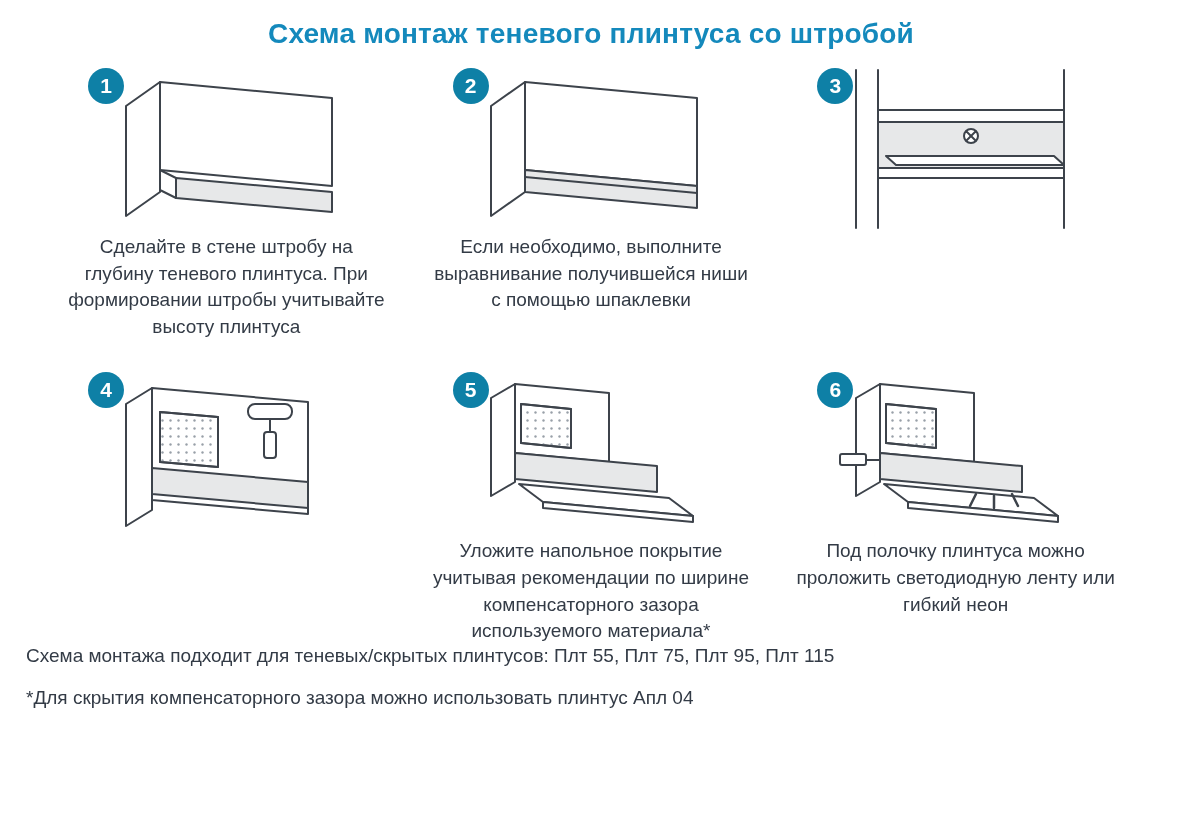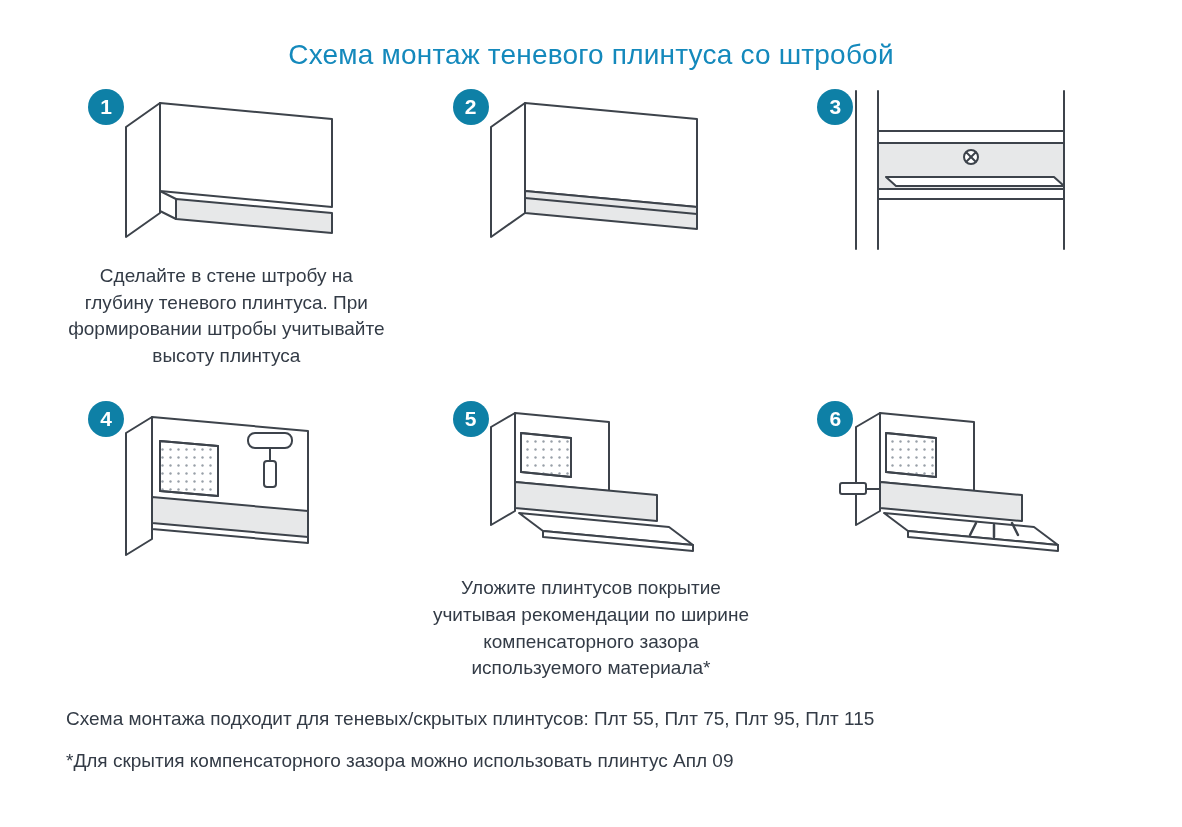--- a/index.html
+++ b/index.html
@@ -9,39 +9,39 @@
     --gray:#e7e8e9;
     --text:#333b46;
   }
   *{box-sizing:border-box;margin:0;padding:0}
   html,body{background:#fff}
   body{
     width:1182px;height:827px;overflow:hidden;
     font-family:"Liberation Sans",sans-serif;
   }
   .title{
-    padding-top:39px;text-align:center;
-    font-size:28px;font-weight:normal;color:var(--title);letter-spacing:.2px;
+    padding-top:18px;text-align:center;
+    font-size:28px;font-weight:bold;color:var(--title);letter-spacing:.2px;
   }
   .grid{
     display:grid;grid-template-columns:repeat(3,1fr);
     padding:0 44px;margin-top:16px;row-gap:30px;
   }
   .step{position:relative;display:flex;flex-direction:column;align-items:center}
   .badge{
     position:absolute;left:44px;top:2px;width:36px;height:36px;border-radius:50%;
     background:var(--badge);color:#fff;font-size:21px;font-weight:bold;
     display:flex;align-items:center;justify-content:center;
   }
   .illu{width:260px;height:165px;display:block}
   .caption{
-    margin-top:11px;max-width:322px;text-align:center;
+    margin-top:3px;max-width:322px;text-align:center;
     font-size:19px;line-height:1.4;color:var(--text);
   }
-  .footnotes{padding:0 66px;margin-top:26px}
+  .footnotes{padding:0 26px;}
   .footnote{font-size:19px;color:var(--text);margin-bottom:20px}
   svg .ln{stroke:var(--line);stroke-width:2;stroke-linejoin:round;stroke-linecap:round}
 </style>
 </head>
 <body>
 
 <div>
 
   <h1 class="title">Схема монтаж теневого плинтуса со штробой</h1>
 
@@ -63,20 +63,21 @@
     <div class="step">
       <div class="badge">2</div>
       <svg class="illu" viewBox="0 0 260 165">
         <g fill="#ffffff" class="ln">
           <polygon points="30,40 64,16 64,126 30,150"></polygon>
           <polygon points="64,16 236,32 236,120 64,104"></polygon>
           <polygon points="64,104 236,120 236,142 64,126" fill="#e7e8e9"></polygon>
           <line x1="64" y1="111" x2="236" y2="127" fill="none"></line>
         </g>
       </svg>
+      <p class="caption">Если необходимо, выполните выравнивание получившейся ниши с помощью шпаклевки</p>
     </div>
 
     <div class="step">
       <div class="badge">3</div>
       <svg class="illu" viewBox="0 0 260 165">
         <g fill="none" class="ln">
           <line x1="30" y1="4" x2="30" y2="162"></line>
           <line x1="52" y1="4" x2="52" y2="162"></line>
           <line x1="238" y1="4" x2="238" y2="162"></line>
           <line x1="52" y1="44" x2="238" y2="44"></line>
@@ -130,21 +131,21 @@
           <polygon points="54,14 148,23 148,92 54,83"></polygon>
           <g>
             <polygon points="60,34 110,39 110,78 60,73"></polygon>
             <polygon points="60,34 110,39 110,78 60,73" fill="url(#dots5)"></polygon>
           </g>
           <polygon points="54,83 196,96 196,122 54,109" fill="#e7e8e9"></polygon>
           <polygon points="58,114 208,128 232,146 82,132"></polygon>
           <polygon points="82,132 232,146 232,152 82,138"></polygon>
         </g>
       </svg>
-      <p class="caption">Уложите плинтусов покрытие учитывая рекомендации по ширине компенсаторного зазора используемого материала*</p>
+      <p class="caption">Уложите напольное покрытие учитывая рекомендации по ширине компенсаторного зазора используемого материала*</p>
     </div>
 
     <div class="step">
       <div class="badge">6</div>
       <svg class="illu" viewBox="0 0 260 165">
         <defs>
           <pattern id="dots6" width="8" height="8" patternUnits="userSpaceOnUse">
             <circle cx="2.5" cy="2.5" r="1.2" fill="#98a0a8"></circle>
           </pattern>
         </defs>
@@ -162,22 +163,23 @@
           </g>
           <polygon points="58,114 208,128 232,146 82,132"></polygon>
           <polygon points="82,132 232,146 232,152 82,138"></polygon>
           <g stroke-width="2.5">
             <line x1="150" y1="124" x2="144" y2="136"></line>
             <line x1="168" y1="126" x2="168" y2="138"></line>
             <line x1="186" y1="124" x2="192" y2="136"></line>
           </g>
         </g>
       </svg>
+      <p class="caption">Под полочку плинтуса можно проложить светодиодную ленту или гибкий неон</p>
     </div>
 
   </div>
 
   <div class="footnotes">
     <p class="footnote">Схема монтажа подходит для теневых/скрытых плинтусов: Плт 55, Плт 75, Плт 95, Плт 115</p>
-    <p class="footnote">*Для скрытия компенсаторного зазора можно использовать плинтус Апл 09</p>
+    <p class="footnote">*Для скрытия компенсаторного зазора можно использовать плинтус Апл 04</p>
   </div>
 
 </div>
 
 </body></html>

